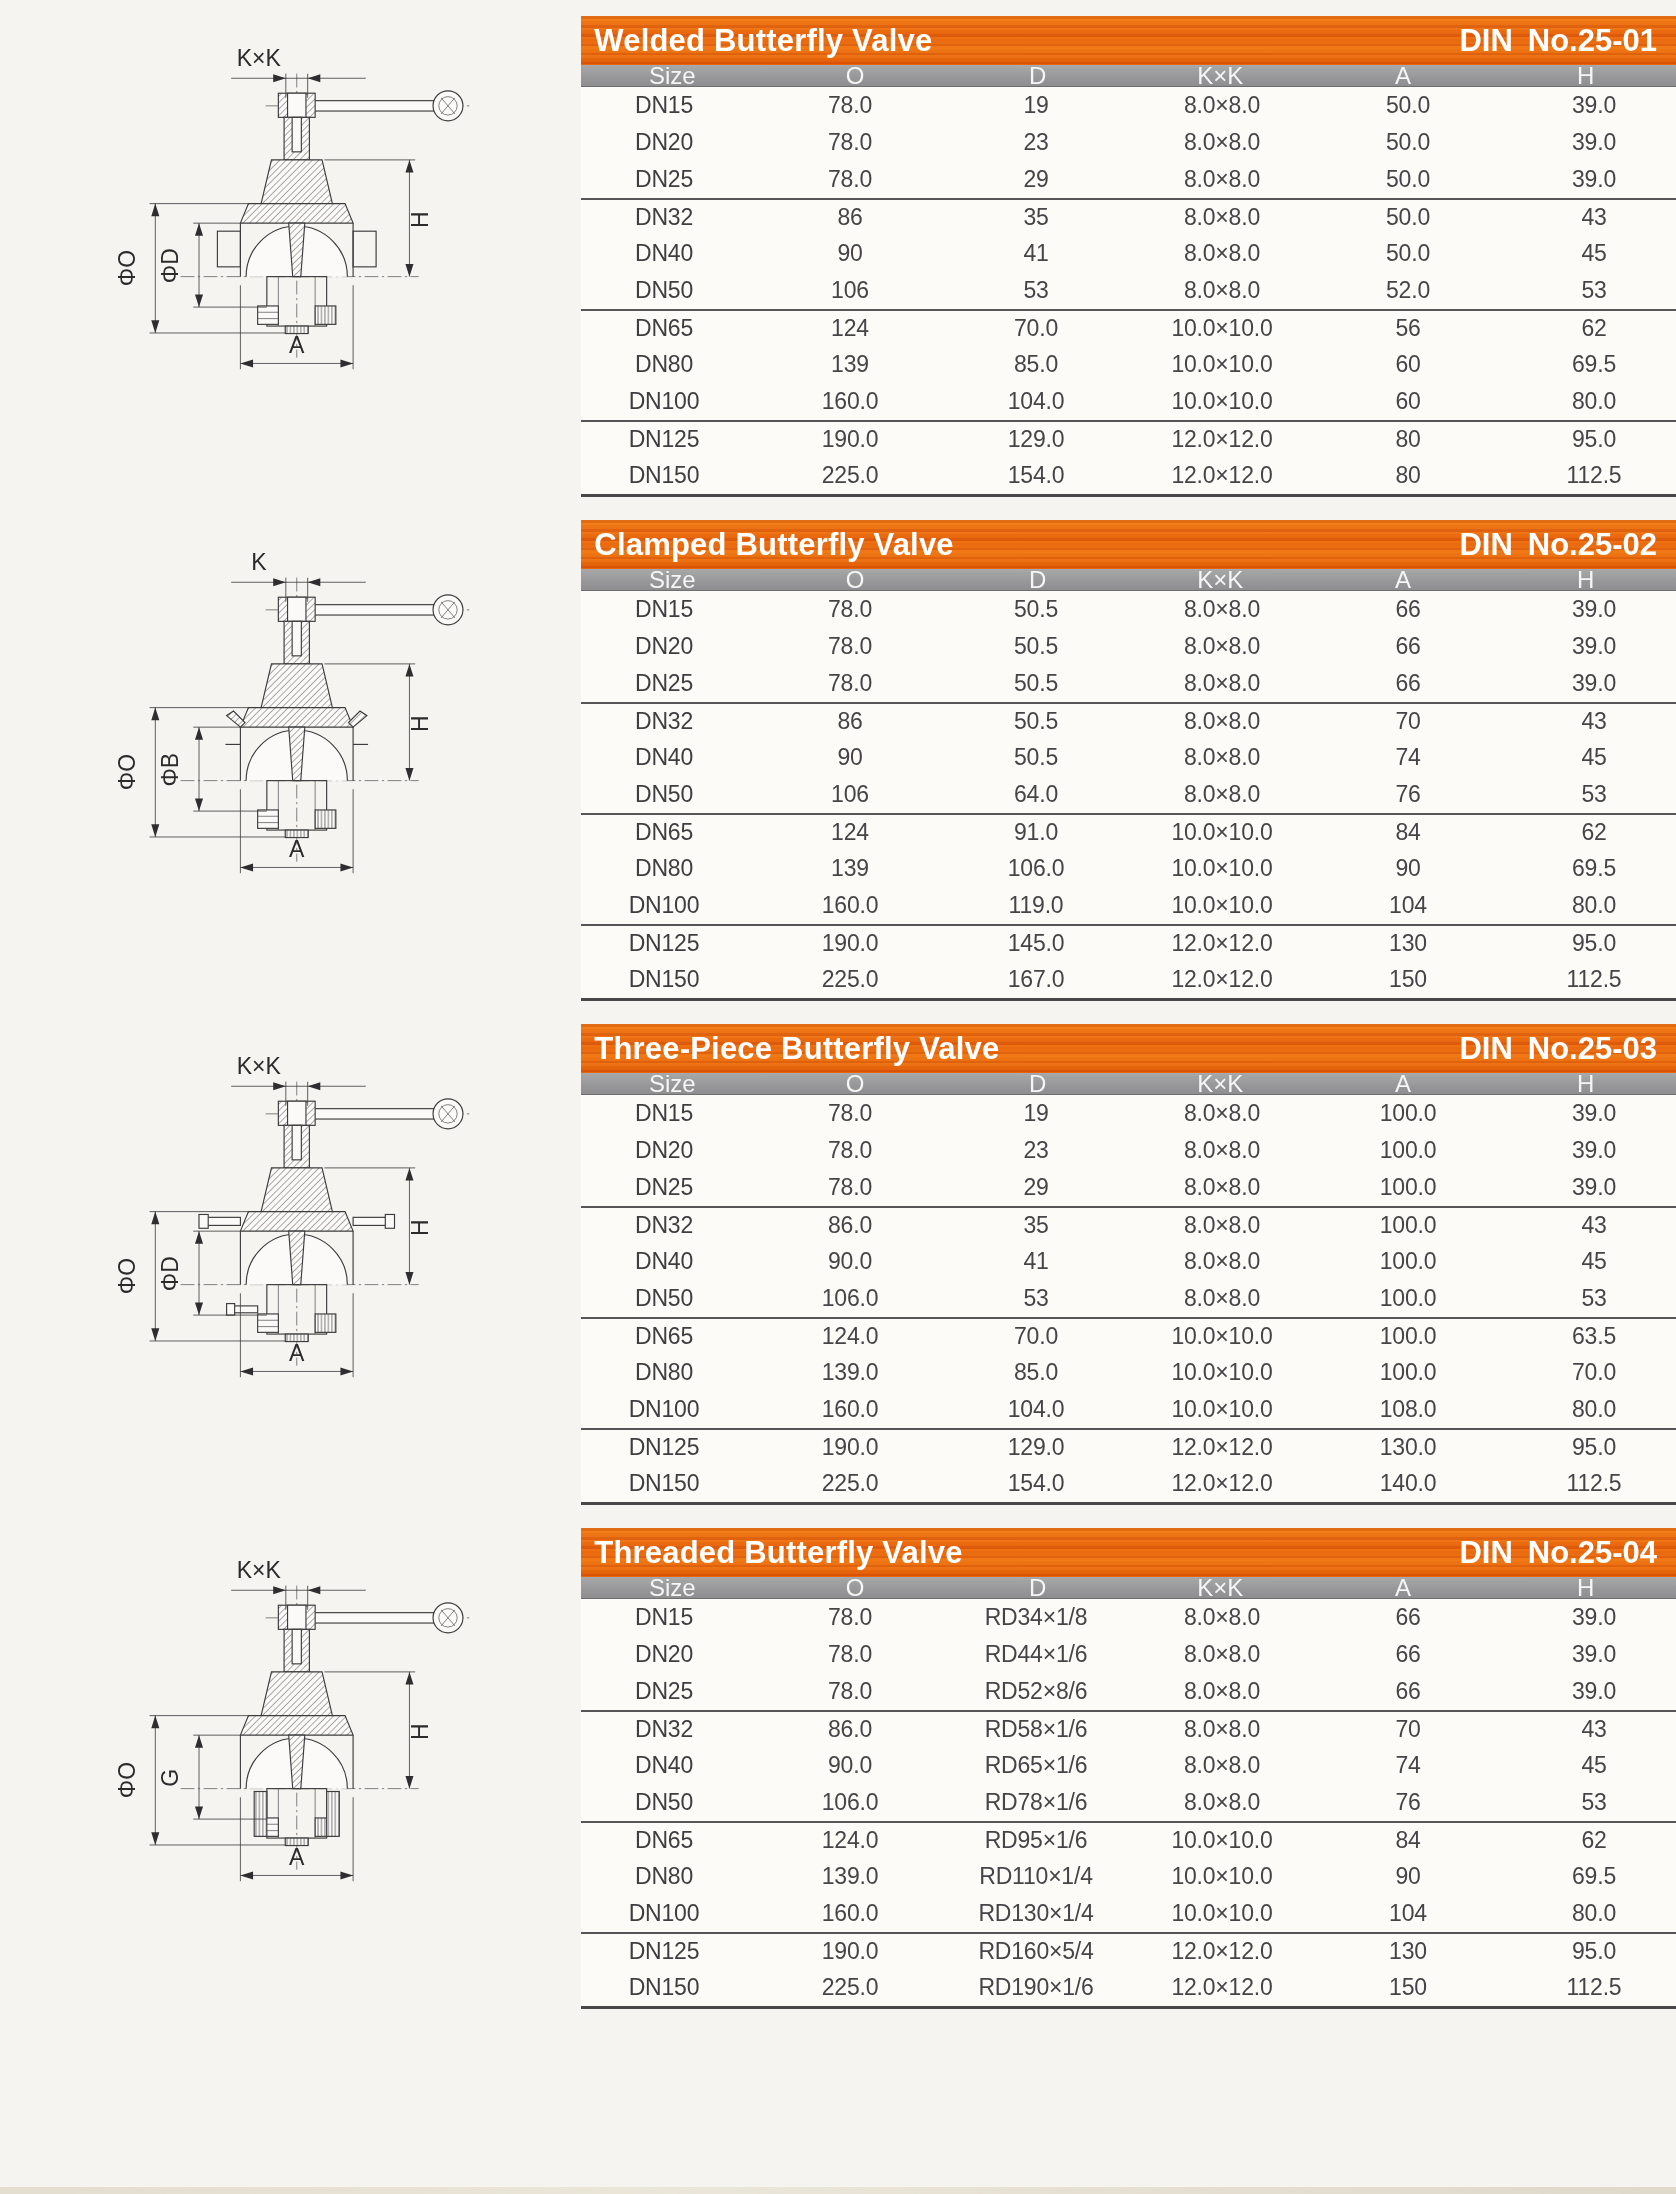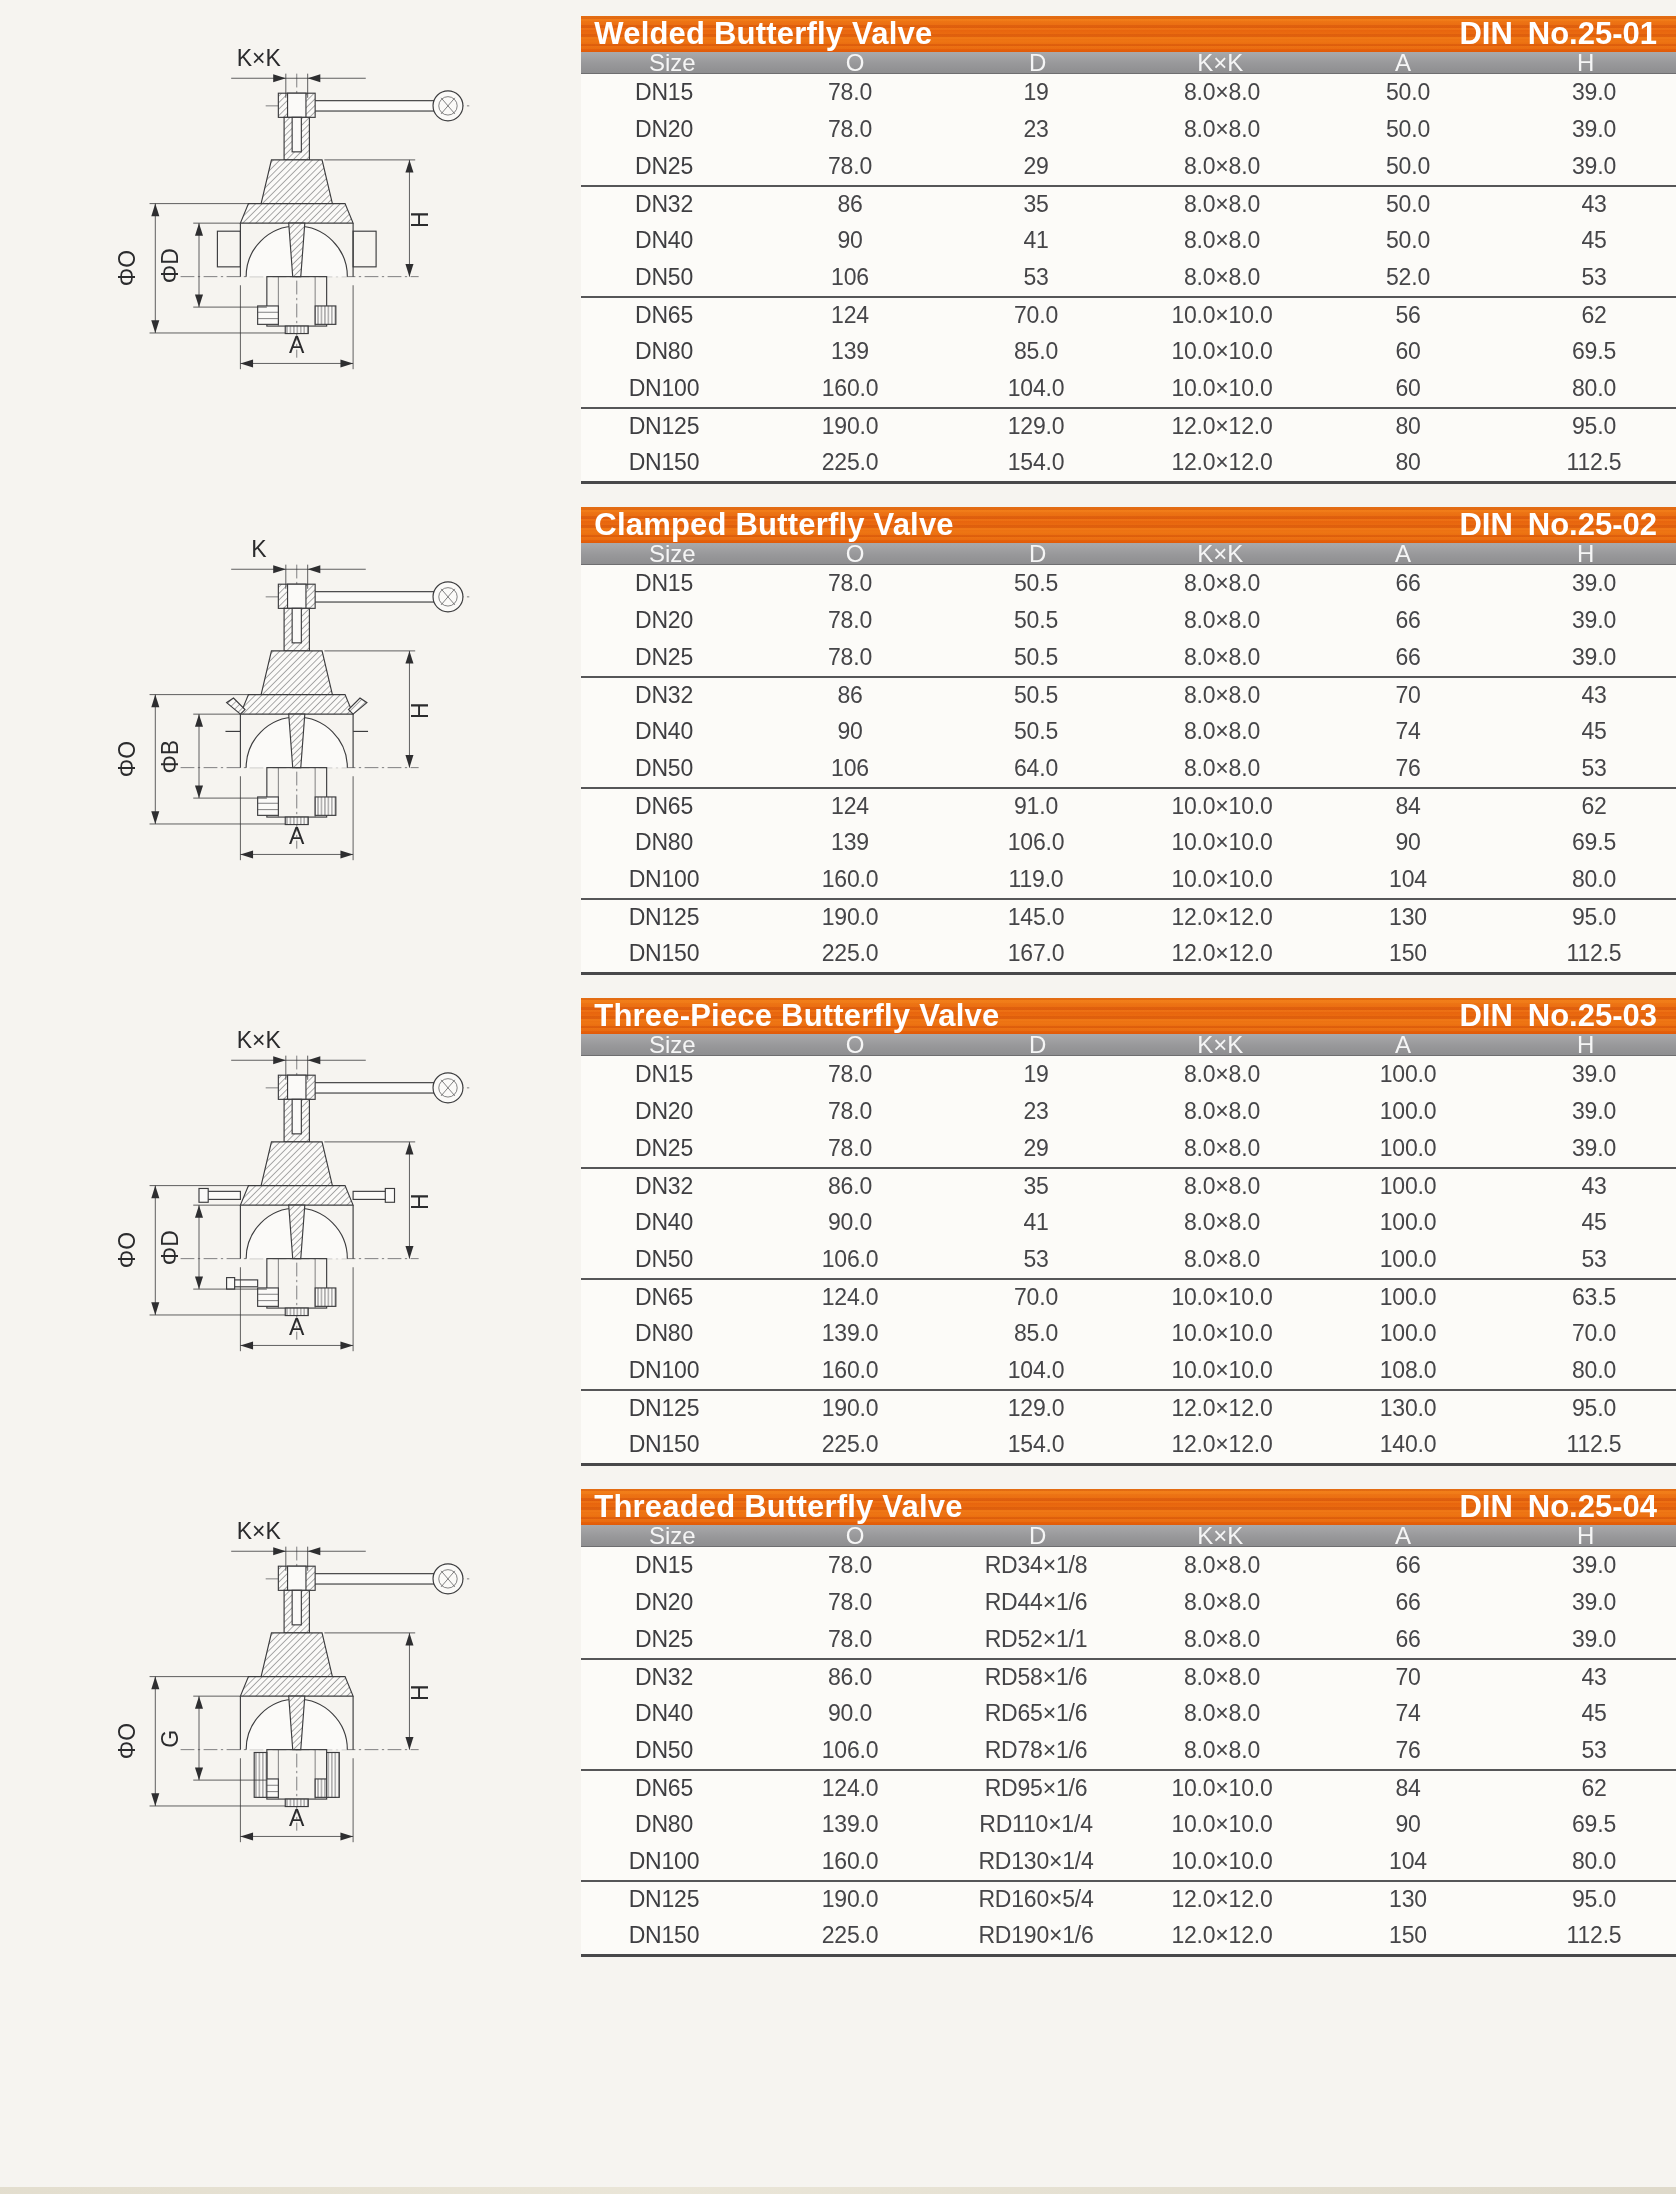--- a/index.html
+++ b/index.html
@@ -16,21 +16,21 @@
   .valve-section { display:flex; margin-bottom:23px; }
 
   
   .drawing-col { flex:0 0 581px; width:581px; display:flex; justify-content:center; align-items:flex-start; padding-top:21.7px; }
   .valve-svg { width:392px; height:368px; }
 
   
   .table-col { flex:1 1 auto; min-width:0; }
 
   .bar {
-    height:36px;
+    height:49px;
     display:flex; align-items:center; justify-content:space-between;
     padding:0 20px 0 13.3px;
     background:
       repeating-linear-gradient(180deg,
         rgba(176,44,0,0.20) 0px, rgba(176,44,0,0.20) 2.5px,
         rgba(255,150,40,0.18) 2.5px, rgba(255,150,40,0.18) 5px,
         rgba(0,0,0,0) 5px, rgba(0,0,0,0) 9.2px),
       linear-gradient(180deg,#f07d18 0%, #e8650e 40%, #ee7513 70%, #e15a08 100%);
   }
   .bar-title { color:#ffffff; font-size:31px; font-weight:600; letter-spacing:0.2px; }
@@ -887,21 +887,21 @@
               <div class="tcell size">DN20</div>
               <div class="tcell">78.0</div>
               <div class="tcell">RD44×1/6</div>
               <div class="tcell">8.0×8.0</div>
               <div class="tcell">66</div>
               <div class="tcell">39.0</div>
             </div>
             <div class="trow">
               <div class="tcell size">DN25</div>
               <div class="tcell">78.0</div>
-              <div class="tcell">RD52×1/1</div>
+              <div class="tcell">RD52×8/6</div>
               <div class="tcell">8.0×8.0</div>
               <div class="tcell">66</div>
               <div class="tcell">39.0</div>
             </div>
             <div class="trow group-start">
               <div class="tcell size">DN32</div>
               <div class="tcell">86.0</div>
               <div class="tcell">RD58×1/6</div>
               <div class="tcell">8.0×8.0</div>
               <div class="tcell">70</div>

